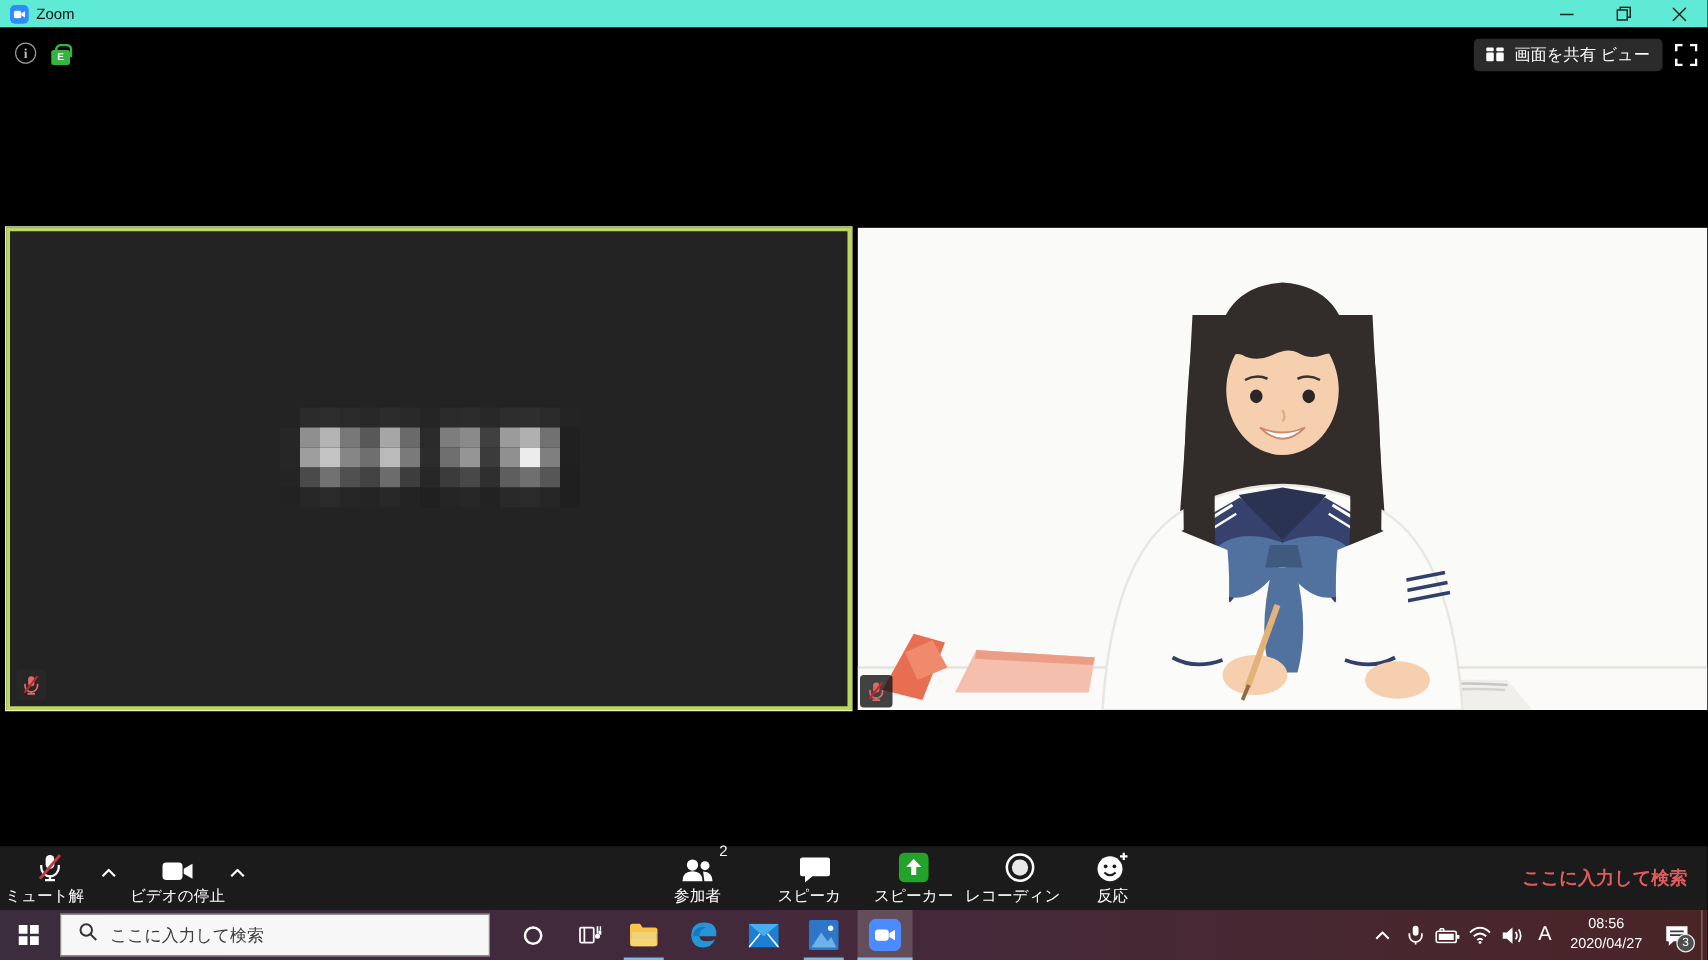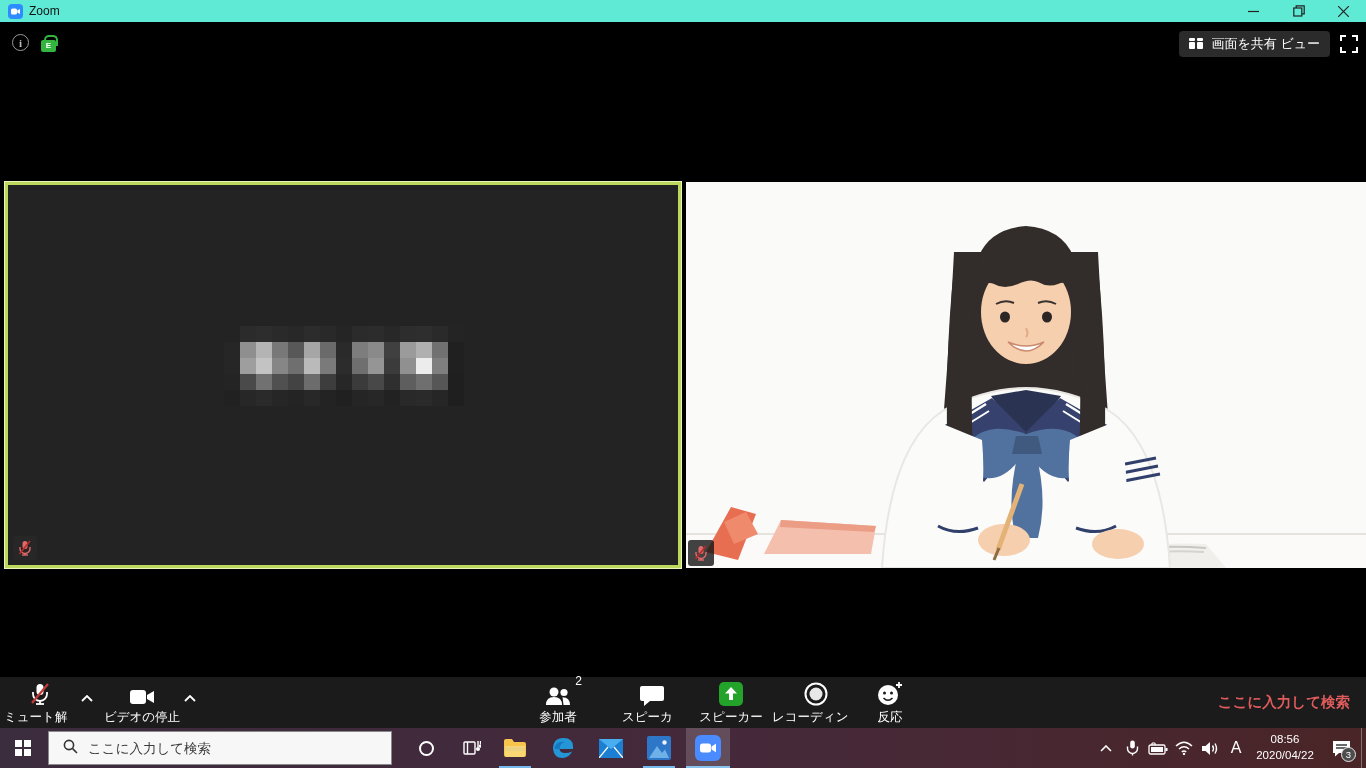--- a/index.html
+++ b/index.html
@@ -511,21 +511,21 @@
     </div>
     <div class="tray-ic">
       <svg width="17" height="15" viewBox="0 0 17 15">
         <path d="M0 5 h3.5 L8 1 V14 L3.5 10 H0 Z" fill="#fff"></path>
         <path d="M10.5 4.5 Q12.5 7.5 10.5 10.5 M13 2.5 Q16 7.5 13 12.5" stroke="#fff" stroke-width="1.4" fill="none"></path>
       </svg>
     </div>
     <div class="tray-ic ime">A</div>
     <div class="clock">
       <div>08:56</div>
-      <div>2020/04/22</div>
+      <div>2020/04/27</div>
     </div>
     <div class="action">
       <svg width="19" height="17" viewBox="0 0 19 17">
         <path d="M1 1 h17 v12 h-11 l-4 3.5 v-3.5 h-2 Z" fill="#fff"></path>
         <path d="M4 5 h11 M4 8 h11" stroke="#3a3a3a" stroke-width="1.4"></path>
       </svg>
       <span class="badge">3</span>
     </div>
     <div class="showdesk"></div>
   </div>

